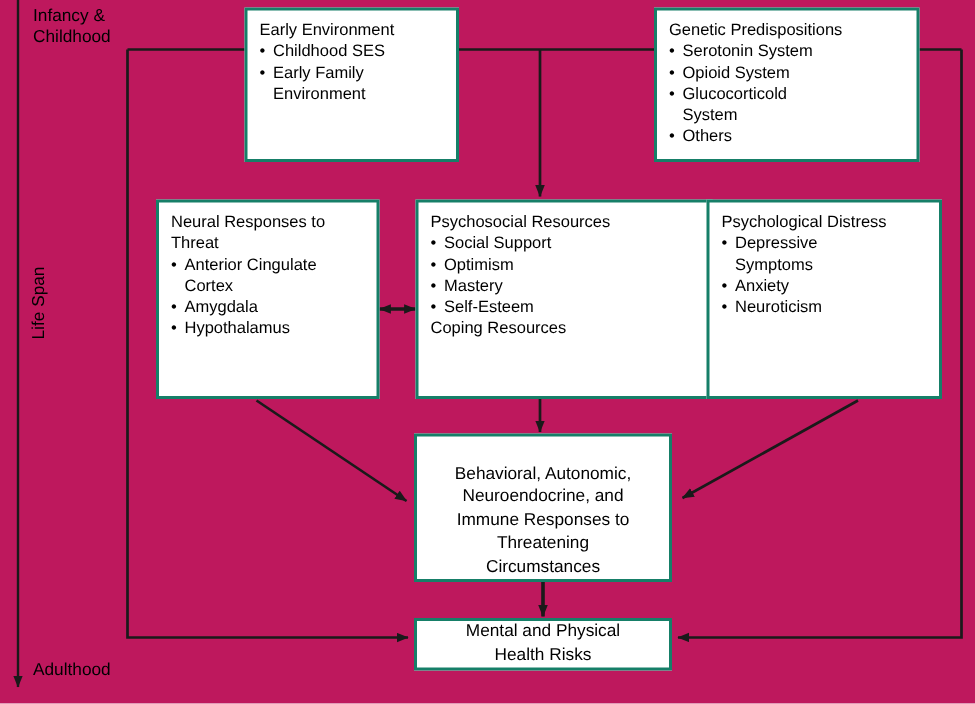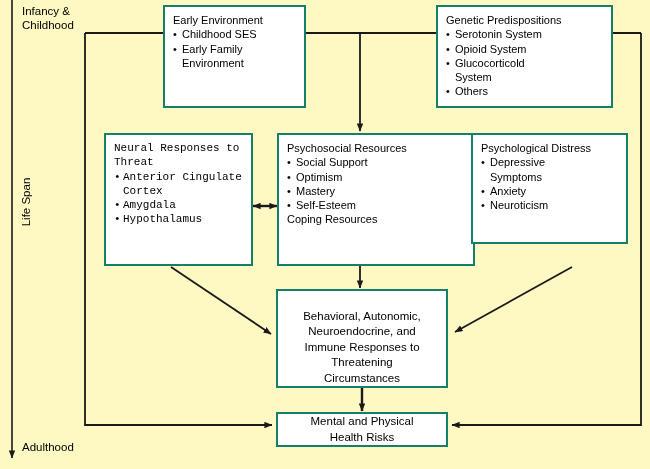--- a/index.html
+++ b/index.html
@@ -4,21 +4,21 @@
 <style>
   html, body {
     margin: 0;
     padding: 0;
     background: #ffffff;
   }
   #canvas {
     position: relative;
     width: 650px;
     height: 469px;
-    background: #fef9c3;
+    background: #be185d;
     font-family: "Liberation Sans", sans-serif;
     color: #000000;
     overflow: hidden;
   }
   #svg-layer {
     position: absolute;
     left: 0;
     top: 0;
     width: 650px;
     height: 469px;
@@ -182,21 +182,21 @@
       <ul class="bullets">
         <li>Serotonin System</li>
         <li>Opioid System</li>
         <li>Glucocorticold
   System</li>
         <li>Others</li>
       </ul>
     </div>
   </div>
 
-  <div class="node" style="left:104px; top:133px; width:149px; height:133px;font-family:Liberation Mono, monospace;">
+  <div class="node" style="left:104px; top:133px; width:149px; height:133px;">
     <div class="node-inner">
       <div class="node-title">Neural Responses to
 Threat</div>
       <ul class="bullets">
         <li>Anterior Cingulate
   Cortex</li>
         <li>Amygdala</li>
         <li>Hypothalamus</li>
       </ul>
     </div>
@@ -208,21 +208,21 @@
       <ul class="bullets">
         <li>Social Support</li>
         <li>Optimism</li>
         <li>Mastery</li>
         <li>Self-Esteem</li>
         <li class="nobullet">Coping Resources</li>
       </ul>
     </div>
   </div>
 
-  <div class="node" style="left:471px; top:133px; width:157px; height:111px;">
+  <div class="node" style="left:471px; top:133px; width:157px; height:133px;">
     <div class="node-inner">
       <div class="node-title">Psychological Distress</div>
       <ul class="bullets">
         <li>Depressive
   Symptoms</li>
         <li>Anxiety</li>
         <li>Neuroticism</li>
       </ul>
     </div>
   </div>

